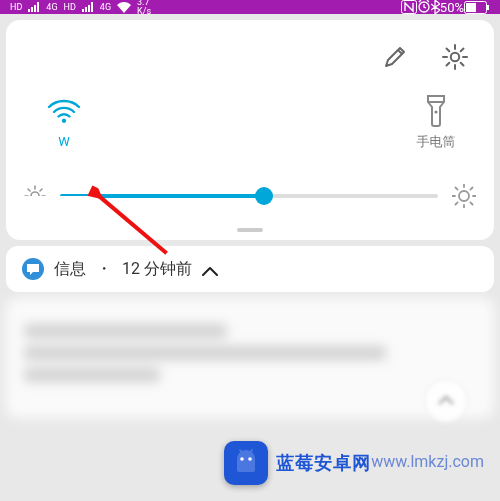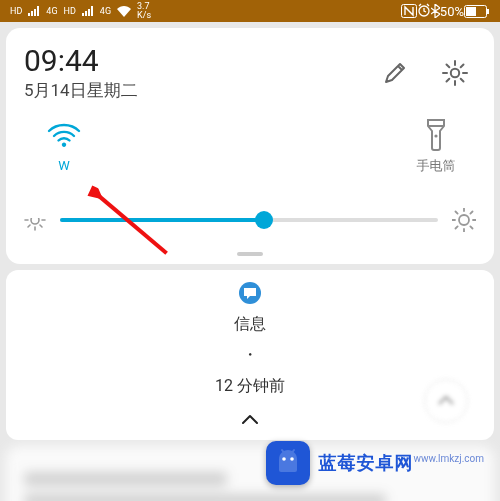--- a/index.html
+++ b/index.html
@@ -5,22 +5,22 @@
   * { box-sizing: border-box; margin: 0; padding: 0; }
   body {
     width: 500px;
     height: 501px;
     font-family: -apple-system, "Segoe UI", Roboto, "Helvetica Neue", Arial, "PingFang SC", "Microsoft YaHei", sans-serif;
     background: #e8e8e8;
     overflow: hidden;
     position: relative;
   }
   .status-bar {
-    height: 22px;
-    background: #a16207;
+    height: 14px;
+    background: #a21caf;
     color: #fff;
     display: flex;
     padding: 0 10px;
     font-size: 12px;
   }
   .status-left { display: flex; align-items: center; gap: 6px; }
   .status-right { margin-left: auto; display: flex; align-items: center; font-size: 13px; }
   .stat-col { display:flex; flex-direction:column; line-height:1; font-size:9px; }
   .stat-small { font-size:9px; }
   .sig-icon svg, .wifi-mini svg, .nfc-icon svg, .bt-mini svg, .batt svg { display:block; }
@@ -72,21 +72,21 @@
   .slider-fill { position:absolute; left:0; top:0; height:4px; background:#00a7d8; border-radius:2px; }
   .slider-thumb { position:absolute; top:50%; width:18px; height:18px; background:#00a7d8; border-radius:50%; transform:translate(-50%,-50%); }
   .handle-row { display:flex; justify-content:center; padding:4px 0 8px 0; }
   .handle { width:26px; height:4px; background:#ccc; border-radius:2px; }
   .notif {
     background:#fff;
     margin:6px;
     border-radius:12px;
     padding:12px 16px;
     display:flex; align-items:center; gap:10px;
-    font-size:16px; color:#333;flex-direction:column;
+    font-size:16px; color:#333;
   }
   .msg-dot { width:22px; height:22px; border-radius:50%; background:#2f8fd8; display:flex; align-items:center; justify-content:center; }
   .msg-dot svg { display:block; }
   .caret { font-size:18px; color:#222; }
   .blur-area {
     margin:6px;
     height:120px;
     background:#fff;
     border-radius:12px;
     filter: blur(6px);
@@ -103,21 +103,21 @@
     display:flex; align-items:center; gap:8px;
     padding:6px 6px;
   }
   .wm-icon {
     width:44px; height:44px; border-radius:10px;
     background:#1f56d6; display:flex; align-items:center; justify-content:center;
     box-shadow:0 2px 6px rgba(0,0,0,0.3);
   }
   .wm-text { display:flex; line-height:1.15; }
   .wm-title { font-size:18px; color:#1f56d6; font-weight:700; letter-spacing:1px; }
-  .wm-url { font-size:10px; color:#6a88d6; }
+  .wm-url { font-size:16px; color:#6a88d6; }
   .fab {
     position:absolute;
     right:32px; bottom:78px;
     width:44px; height:44px; border-radius:50%;
     background:#fff; border:1px solid #e0e0e0;
     display:flex; align-items:center; justify-content:center;
     filter: blur(2px); opacity:0.9;
   }
 </style>
 </head>
@@ -173,24 +173,20 @@
           <rect x="0.5" y="0.5" width="22" height="12" rx="2" fill="none" stroke="#fff"></rect>
           <rect x="2" y="2" width="10" height="9" fill="#fff"></rect>
           <rect x="23" y="4" width="2" height="5" fill="#fff"></rect>
         </svg>
     </span>
   </div>
 </div>
 
 <div class="panel">
   <div class="panel-top">
-    <div class="time-block">
-      <div class="clock">09:44</div>
-      <div class="date">5月14日星期二</div>
-    </div>
     <div class="spacer"></div>
     <div class="edit-btn">
       <svg width="28" height="28" viewBox="0 0 28 28">
           <path d="M5 23l2-6L19 5l4 4L11 21l-6 2zM17 7l4 4" fill="none" stroke="#666" stroke-width="2" stroke-linecap="round" stroke-linejoin="round"></path>
         </svg>
     </div>
     <div class="gear-btn">
       <svg width="30" height="30" viewBox="0 0 30 30">
           <circle cx="15" cy="15" r="4.2" fill="none" stroke="#666" stroke-width="2"></circle>
           <path d="M15 3v4M15 23v4M3 15h4M23 15h4M6.5 6.5l2.8 2.8M20.7 20.7l2.8 2.8M6.5 23.5l2.8-2.8M20.7 9.3l2.8-2.8" stroke="#666" stroke-width="2" stroke-linecap="round"></path>

